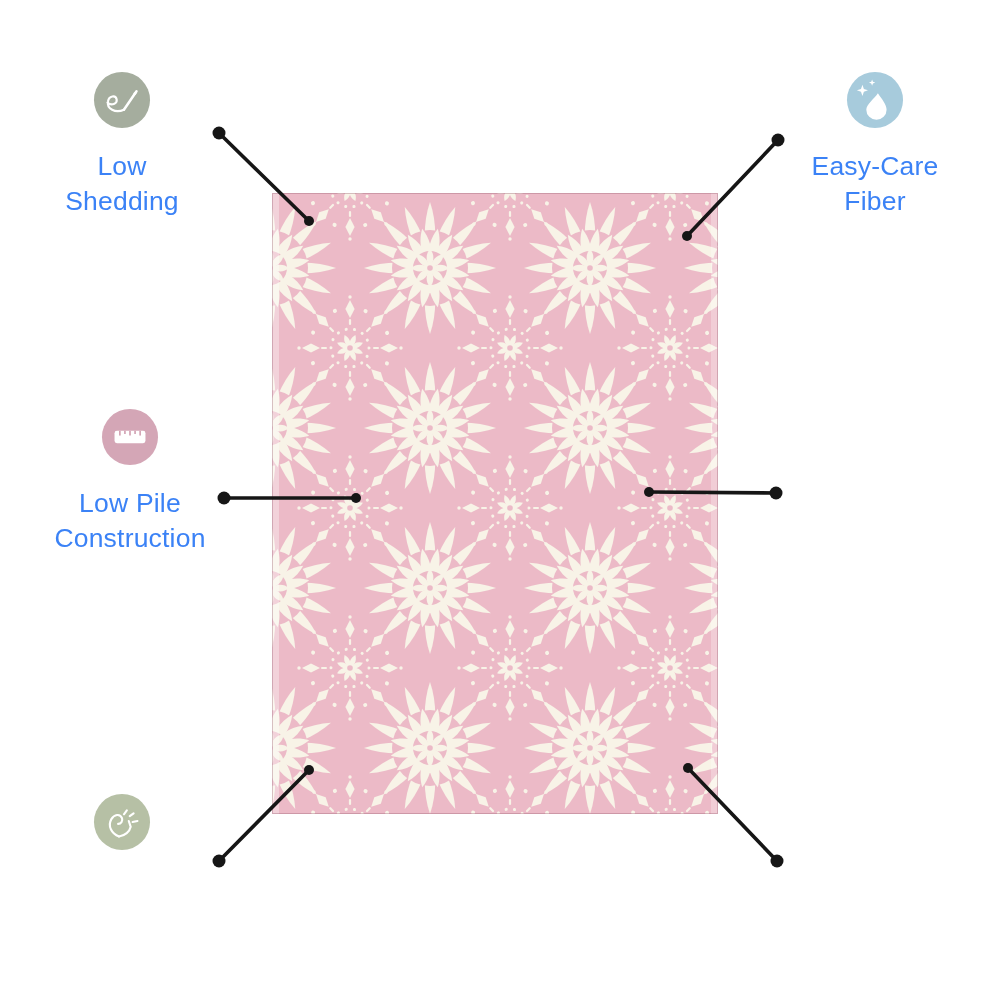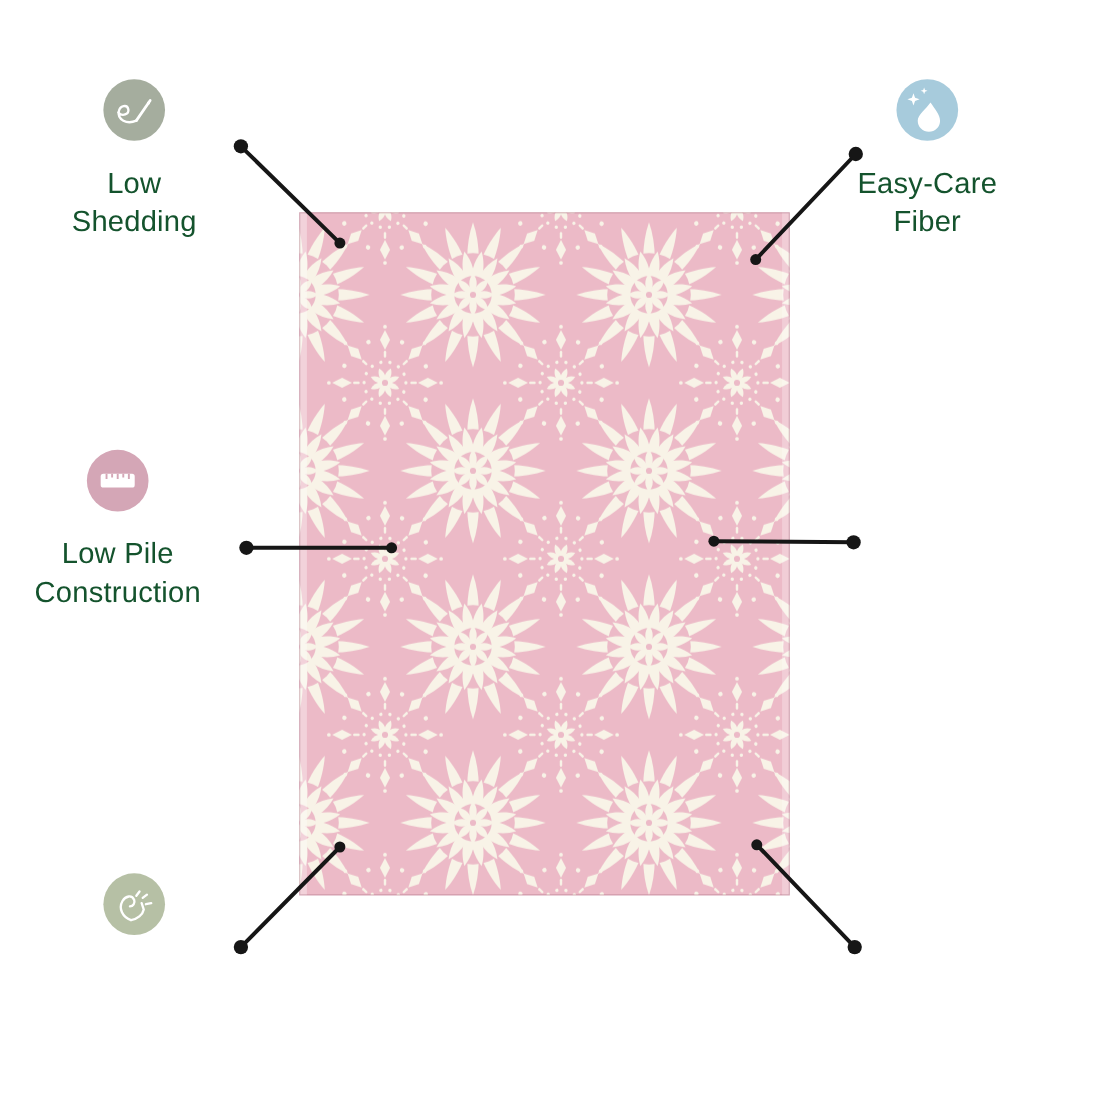--- a/index.html
+++ b/index.html
@@ -6,21 +6,21 @@
   .stage{
     position:relative;width:1000px;height:1000px;background:#ffffff;overflow:hidden;
     font-family:"Liberation Sans",sans-serif;
   }
   .art{position:absolute;left:0;top:0;width:1000px;height:1000px;display:block;}
   .feature{
     position:absolute;width:186px;display:flex;flex-direction:column;align-items:center;
   }
   .icon{display:block;}
   .label{
-    margin-top:20px;font-size:26.5px;line-height:1.33;color:#14532d;text-align:center;
+    margin-top:20px;font-size:26.5px;line-height:1.33;color:#3b82f6;text-align:center;
     white-space:pre-line;font-weight:500;letter-spacing:0.2px;
   }
 </style>
 </head>
 <body>
 
 <div class="stage">
 
   <svg class="art" viewBox="0 0 1000 1000" aria-hidden="true">
     <defs>
@@ -159,34 +159,34 @@
       <g fill="none" stroke="#ffffff" stroke-width="2.2" stroke-linecap="round">
         <path d="M 2,10 C -7,14 -16,9 -14.5,1.5 C -13.5,-4.5 -6.5,-5.5 -5.5,-0.5 C -4.8,4 -11,6.5 -15,2.5"></path>
         <path d="M 2,10 L 15,-9" stroke-width="2.6"></path>
         <circle cx="13.4" cy="-6.6" r="1.5" fill="#ffffff" stroke="none"></circle>
       </g>
     </svg>
     <div class="label">Low
 Shedding</div>
   </div>
 
-  <div class="feature" style="left:750px;top:71px">
+  <div class="feature" style="left:782px;top:71px">
     <svg class="icon" width="58" height="58" viewBox="-30 -30 60 60">
       <circle r="29" fill="#a7cbdc"></circle>
       <g fill="#ffffff">
         <path d="M 3,-7 C 7,-1 12,4.5 12,10 A 10.5,10.5 0 1 1 -9,10 C -9,4.5 -1,-1 3,-7 Z"></path>
         <path d="M0,-5 L1.3,-1.3 L5,0 L1.3,1.3 L0,5 L-1.3,1.3 L-5,0 L-1.3,-1.3 Z" transform="translate(-13,-10) scale(1.15)"></path>
         <path d="M0,-5 L1.3,-1.3 L5,0 L1.3,1.3 L0,5 L-1.3,1.3 L-5,0 L-1.3,-1.3 Z" transform="translate(-3,-18) scale(0.65)"></path>
       </g>
     </svg>
     <div class="label">Easy-Care
 Fiber</div>
   </div>
 
-  <div class="feature" style="left:14px;top:408px">
+  <div class="feature" style="left:37px;top:408px">
     <svg class="icon" width="58" height="58" viewBox="-30 -30 60 60">
       <circle r="29" fill="#d4a6b6"></circle>
       <rect x="-16" y="-6.5" width="32" height="13" rx="2.5" fill="#ffffff"></rect>
       <g stroke-width="1.8" stroke="#d4a6b6">
         <line x1="-10.5" y1="-6.5" x2="-10.5" y2="-1.5"></line>
         <line x1="-5.25" y1="-6.5" x2="-5.25" y2="-3"></line>
         <line x1="0" y1="-6.5" x2="0" y2="-1.5"></line>
         <line x1="5.25" y1="-6.5" x2="5.25" y2="-3"></line>
         <line x1="10.5" y1="-6.5" x2="10.5" y2="-1.5"></line>
       </g>

